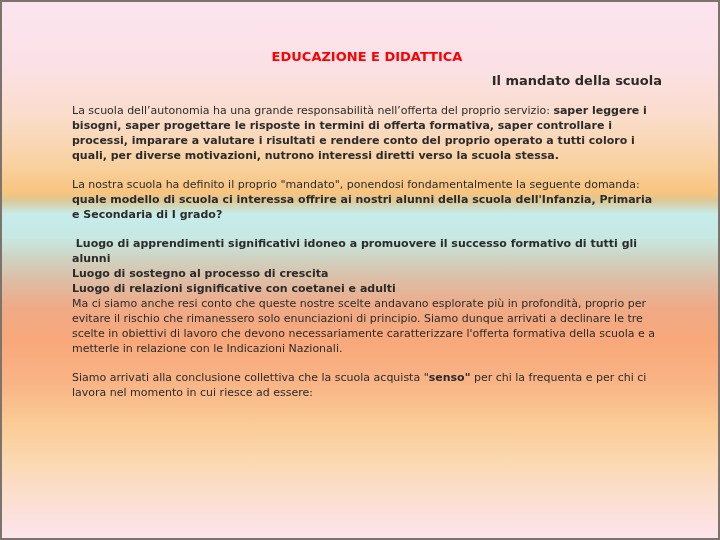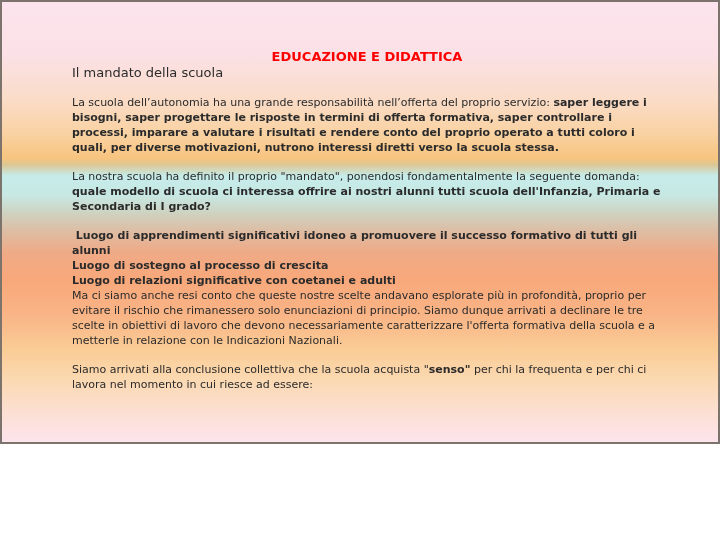--- a/index.html
+++ b/index.html
@@ -3,21 +3,21 @@
 <meta charset="utf-8">
 <style>
   html, body {
     margin: 0;
     padding: 0;
     background: #ffffff;
   }
   .slide {
     position: relative;
     width: 720px;
-    height: 444px;
+    height: 540px;
     box-sizing: border-box;
     border: 2px solid #7b736c;
     overflow: hidden;
     font-family: "DejaVu Sans", sans-serif;
     color: #2b2b2b;
     
   }
   .content {
     position: absolute;
     left: 70px;
@@ -26,23 +26,23 @@
   }
   .title {
     font-size: 13px;
     line-height: 16px;
     font-weight: bold;
     text-align: center;
   }
   .subtitle {
     font-size: 13px;
     line-height: 16px;
-    font-weight: normal;
-    text-align: left;
-    margin-top: 0;
+    font-weight: bold;
+    text-align: right;
+    margin-top: 8px;
   }
   .body-text {
     margin-top: 14px;
     font-size: 11px;
     line-height: 15px;
     text-align: left;
   }
   .body-text p {
     margin: 0 0 14px 0;
     white-space: pre-wrap;
@@ -56,21 +56,21 @@
 </style>
 </head>
 <body>
 
 <div class="slide" style="background: linear-gradient(rgb(252, 228, 238) 0%, rgb(251, 225, 230) 12%, rgb(250, 220, 200) 22%, rgb(249, 210, 162) 30%, rgb(248, 196, 127) 35.5%, rgb(221, 199, 149) 37%, rgb(198, 236, 234) 39.5%, rgb(199, 232, 227) 44%, rgb(207, 210, 192) 48%, rgb(221, 189, 164) 52%, rgb(239, 170, 134) 57%, rgb(248, 168, 122) 63%, rgb(249, 180, 134) 71%, rgb(250, 204, 150) 79%, rgb(251, 217, 178) 86%, rgb(252, 223, 210) 93%, rgb(252, 228, 236) 100%); border-color: rgb(123, 115, 108); color: rgb(43, 43, 43);">
   <div class="content">
     <div class="title" style="color: rgb(255, 0, 0);">EDUCAZIONE E DIDATTICA</div>
     <div class="subtitle">Il mandato della scuola</div>
     <div class="body-text">
         <p><span>La scuola dell’autonomia ha una grande responsabilità nell’offerta del proprio servizio: </span><b>saper leggere i bisogni, saper progettare le risposte in termini di offerta formativa, saper controllare i processi, imparare a valutare i risultati e rendere conto del proprio operato a tutti coloro i quali, per diverse motivazioni, nutrono interessi diretti verso la scuola stessa.</b></p>
-        <p><span>La nostra scuola ha definito il proprio "mandato", ponendosi fondamentalmente la seguente domanda: </span><b>quale modello di scuola ci interessa offrire ai nostri alunni tutti scuola dell'Infanzia, Primaria e Secondaria di I grado?</b></p>
+        <p><span>La nostra scuola ha definito il proprio "mandato", ponendosi fondamentalmente la seguente domanda: </span><b>quale modello di scuola ci interessa offrire ai nostri alunni della scuola dell'Infanzia, Primaria e Secondaria di I grado?</b></p>
         <p><b> Luogo di apprendimenti significativi idoneo a promuovere il successo formativo di tutti gli alunni
 Luogo di sostegno al processo di crescita
 Luogo di relazioni significative con coetanei e adulti
 </b><span>Ma ci siamo anche resi conto che queste nostre scelte andavano esplorate più in profondità, proprio per evitare il rischio che rimanessero solo enunciazioni di principio. Siamo dunque arrivati a declinare le tre scelte in obiettivi di lavoro che devono necessariamente caratterizzare l'offerta formativa della scuola e a metterle in relazione con le Indicazioni Nazionali.</span></p>
         <p><span>Siamo arrivati alla conclusione collettiva che la scuola acquista "</span><b>senso"</b><span> per chi la frequenta e per chi ci lavora nel momento in cui riesce ad essere:</span></p>
       </div>
   </div>
 </div>
 
 </body></html>

